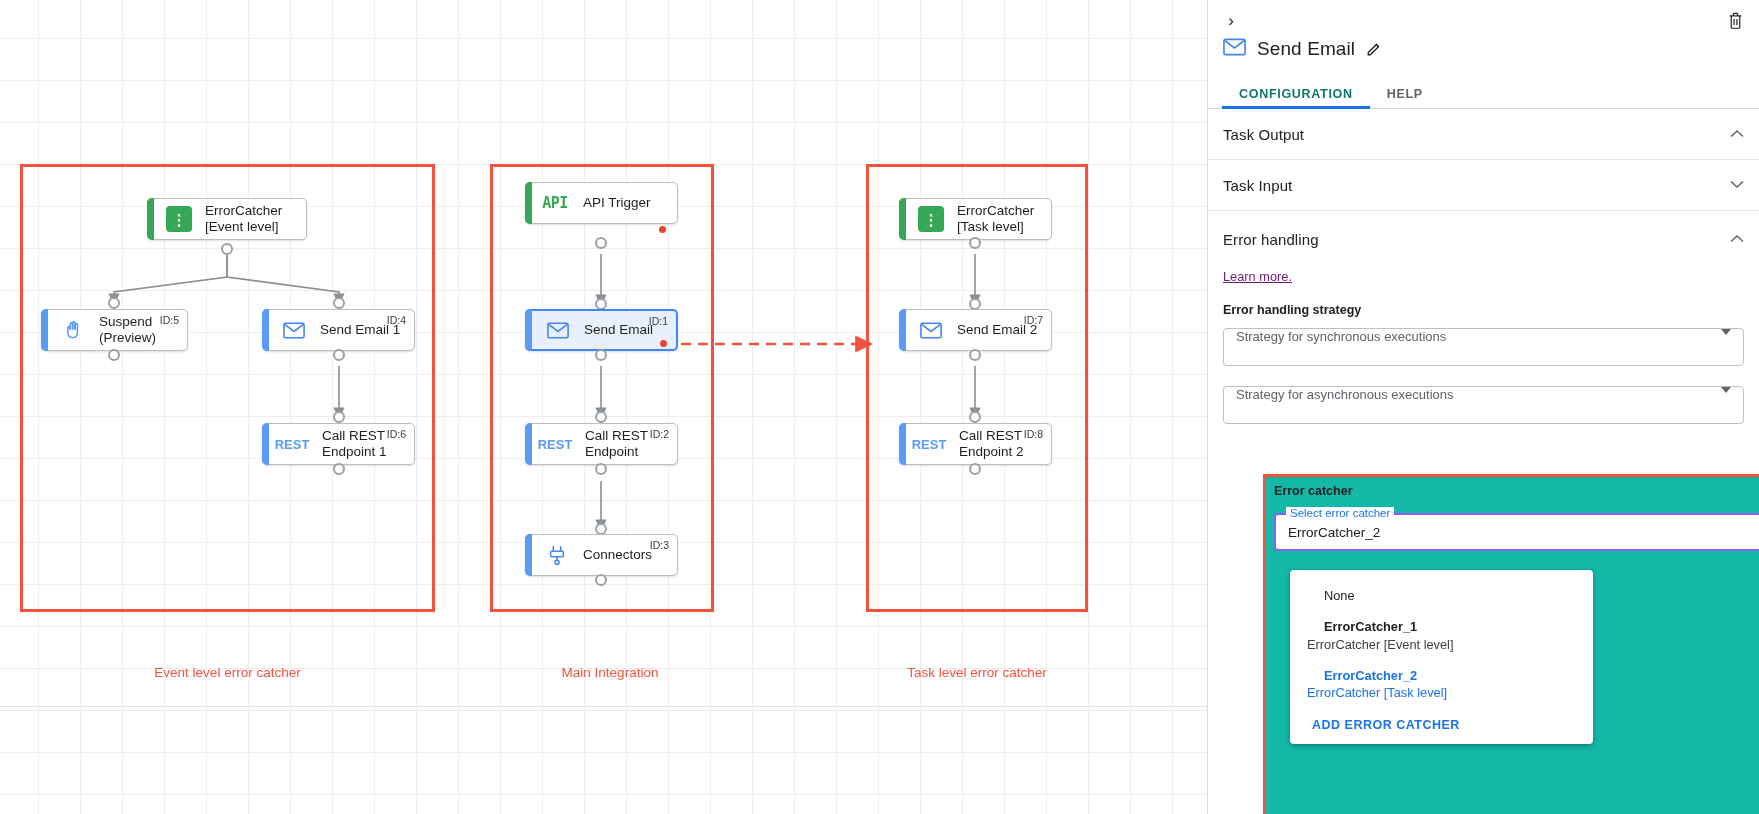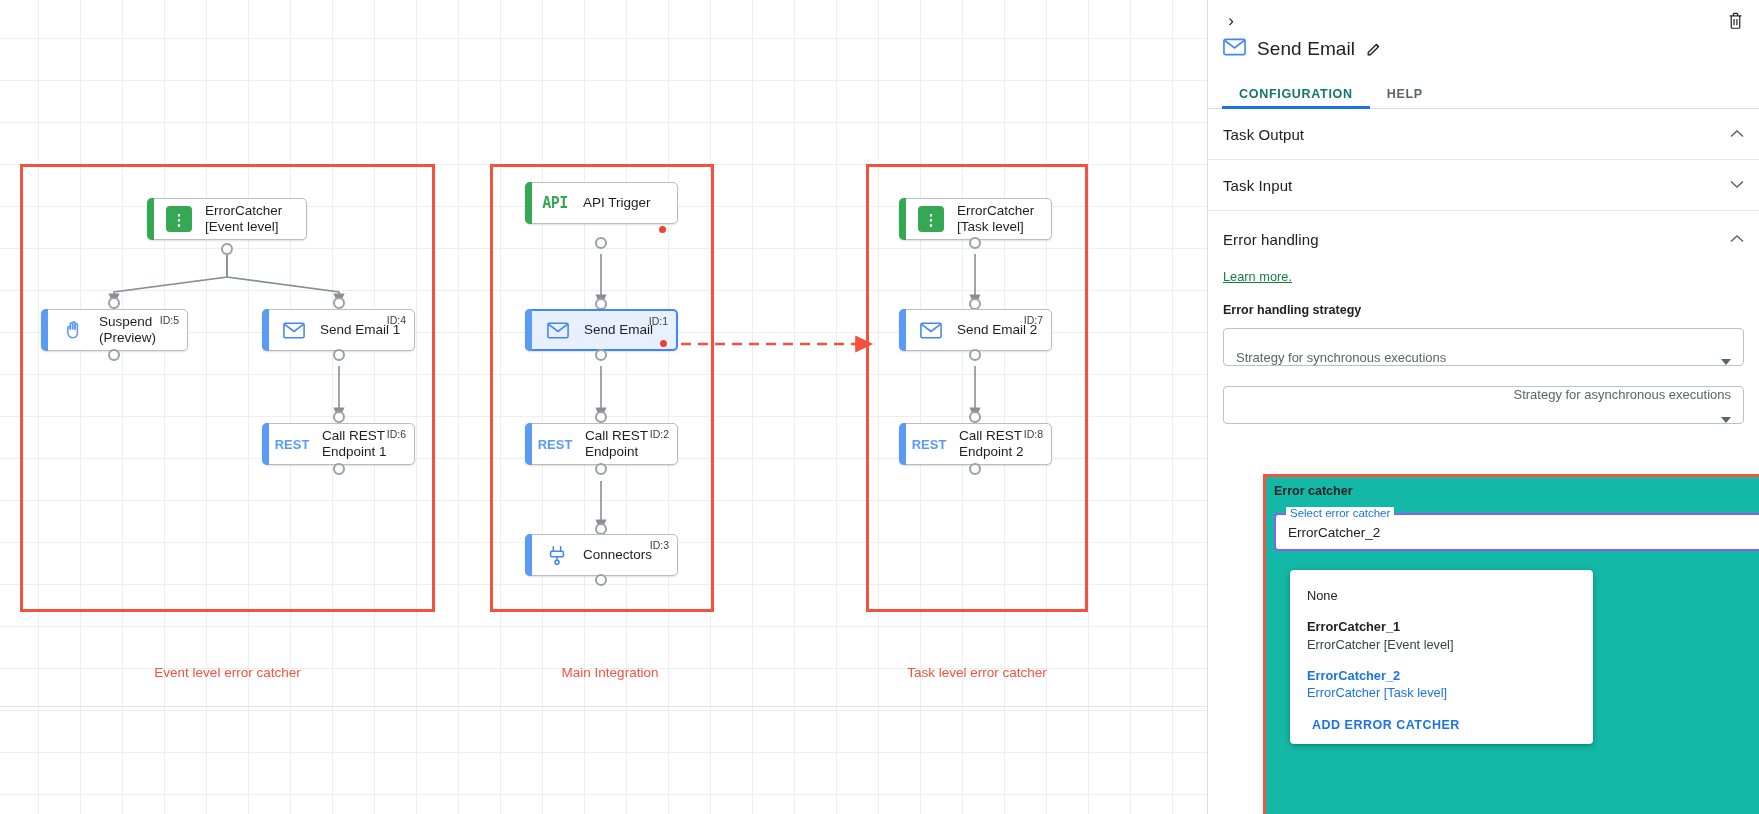--- a/index.html
+++ b/index.html
@@ -159,28 +159,28 @@
   }
   .section-head .st {
     font-size:15px; color:#202124; letter-spacing:.1px;
   }
   .chev { color:#5f6368; font-size:12px; }
 
   .desc {
     font-size:12.8px; color:#202124; line-height:1.45; margin-top:2px;
   }
   .learn {
-    color:#15803d; text-decoration:underline; font-size:12.8px; cursor:pointer;
+    color:#701a75; text-decoration:underline; font-size:12.8px; cursor:pointer;
   }
   .field-label {
     font-size:12.5px; font-weight:700; color:#202124; margin-top:18px;
   }
   .select-box {
     position:relative; height:38px; border:1px solid #bdc1c6; border-radius:4px;
-    display:flex; align-items:flex-end; padding:0 12px; margin-top:11px;
+    display:flex; align-items:flex-start; padding:0 12px; margin-top:11px;
     cursor:pointer; background:#fff;
   }
   .select-box .ph { font-size:13px; color:#5f6368; flex:1; }
   .caret {
     width:0;height:0;border-left:5px solid transparent;border-right:5px solid transparent;
     border-top:6px solid #5f6368;
   }
 
   
   #ec-region {
@@ -207,21 +207,21 @@
     width:0;height:0;border-left:5px solid transparent;border-right:5px solid transparent;
     border-top:6px solid #1a73e8;
   }
   .dropdown {
     position:absolute; left:24px; top:93px; width:303px;
     background:#fff; border-radius:4px;
     box-shadow: 0 2px 7px rgba(0,0,0,.22), 0 1px 3px rgba(0,0,0,.14);
     padding:10px 0 10px 0;
   }
   .dd-item { padding:7px 17px; cursor:pointer; }
-  .dd-item .l1 { font-size:12.8px; color:#202124; font-weight:700; line-height:1.35; }
+  .dd-item .l1 { font-size:12.8px; color:#202124; font-weight:700; line-height:1.35;margin-left:17px; }
   .dd-item .l1.plain { font-weight:400; }
   .dd-item .l2 { font-size:12.8px; color:#3c4043; line-height:1.35; }
   .dd-item.sel .l1, .dd-item.sel .l2 { color:#1a73e8; }
   .dd-action {
     padding:10px 17px 2px 22px; font-size:12.5px; font-weight:700;
     letter-spacing:.5px; color:#1a73e8; cursor:pointer;
   }
 </style>
 </head>
 <body>
@@ -469,21 +469,21 @@
 
       <div><span class="learn">Learn more.</span></div>
 
       <div class="field-label">Error handling strategy</div>
 
       <div class="select-box">
         <span class="ph">Strategy for synchronous executions</span>
         <span class="caret"></span>
       </div>
 
-      <div class="select-box" style="margin-top:20px;flex-direction:column;">
+      <div class="select-box" style="margin-top:20px;">
         <span class="ph">Strategy for asynchronous executions</span>
         <span class="caret"></span>
       </div>
     </div>
   </div>
 
   <div id="ec-region">
     <div id="ec-inner">
       <div class="ec-title">Error catcher</div>
 

